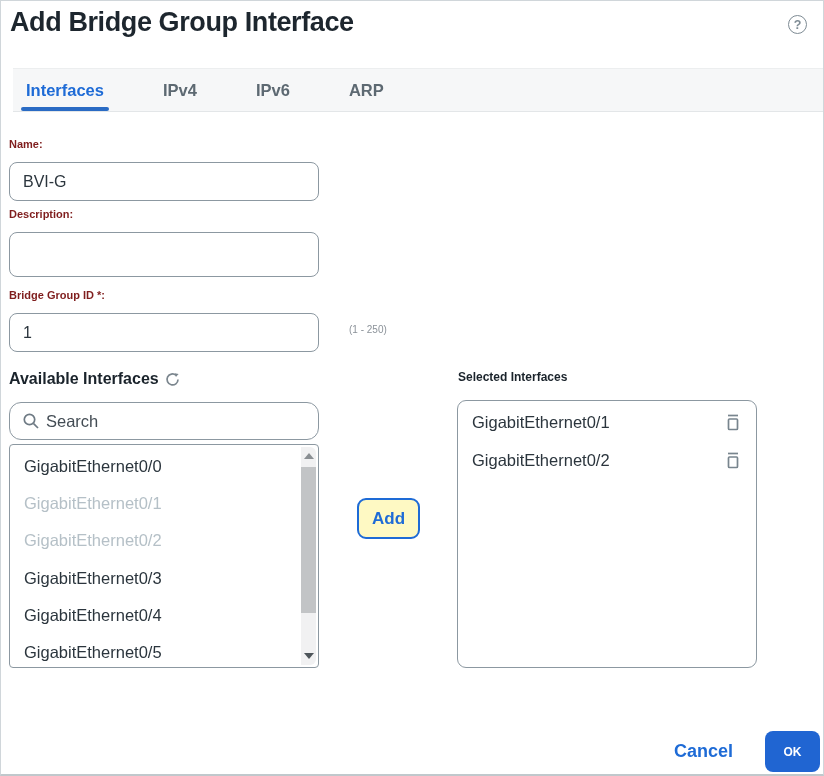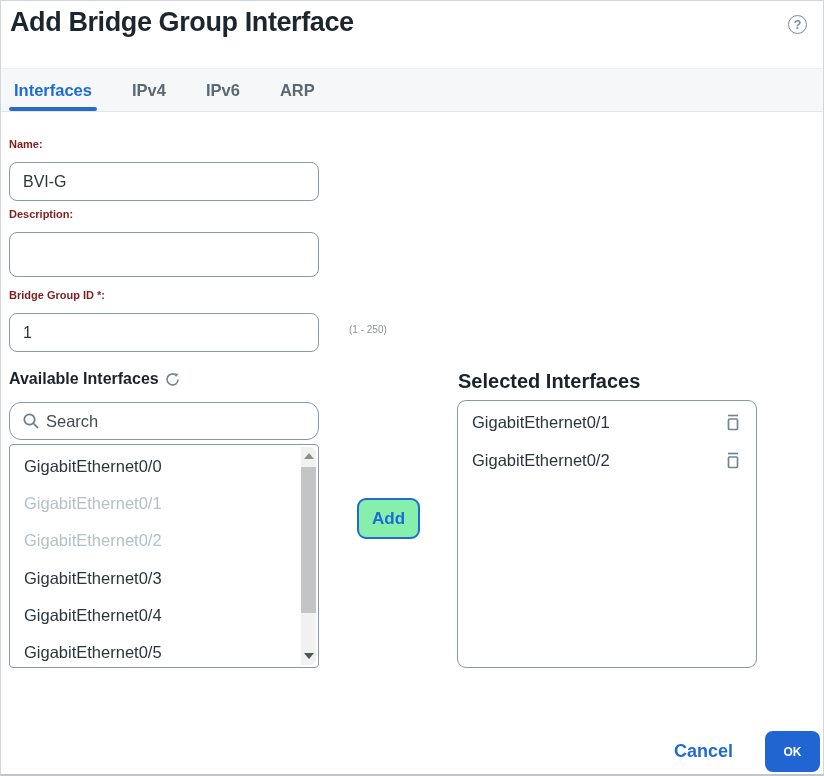--- a/index.html
+++ b/index.html
@@ -33,29 +33,29 @@
     border: 1.7px solid #7e8b94;
     border-radius: 50%;
     display: flex; align-items: center; justify-content: center;
     font-size: 12.5px; font-weight: bold; color: #7e8b94;
     cursor: pointer;
     background: #fff;
   }
   
   .tabbar {
     position: absolute;
-    left: 0; right: 0; top: 67px;
+    left: 12px; right: 0; top: 67px;
     height: 44px;
     background: #f6f7f8;
     border-top: 1px solid #eceeef;
     border-bottom: 1px solid #e3e6e8;
     display: flex;
     align-items: stretch;
     padding-left: 12px;
-    gap: 38px;
+    gap: 57px;
   }
   .tab {
     position: relative;
     display: flex; align-items: center;
     font-size: 16.5px;
     font-weight: bold;
     color: #5d6972;
     cursor: pointer;
     padding: 0 1px;
   }
@@ -180,34 +180,34 @@
     left: 0; top: 20px;
     width: 15px; height: 146px;
     background: #c2c4c6;
     cursor: grab;
   }
   
   .add-btn {
     position: absolute;
     left: 356px; top: 497px;
     width: 63px; height: 41px;
-    background: #86efac;
+    background: #fef9c3;
     border: 2px solid #1e6bd6;
     border-radius: 9px;
     color: #1e6bd6;
     font-family: "Liberation Sans", sans-serif;
     font-size: 17px;
     font-weight: bold;
     cursor: pointer;
   }
   
   .selected-label {
     position: absolute;
     left: 457px; top: 369px;
-    font-size: 20px; font-weight: bold; color: #1a232b; text-align: right;
+    font-size: 12px; font-weight: bold; color: #1a232b; text-align: right;
   }
   .selbox {
     position: absolute;
     left: 456px; top: 399px;
     width: 300px; height: 268px;
     border: 1.6px solid #8c98a1;
     border-radius: 9px;
     background: #fff;
     padding-top: 3px;
   }

